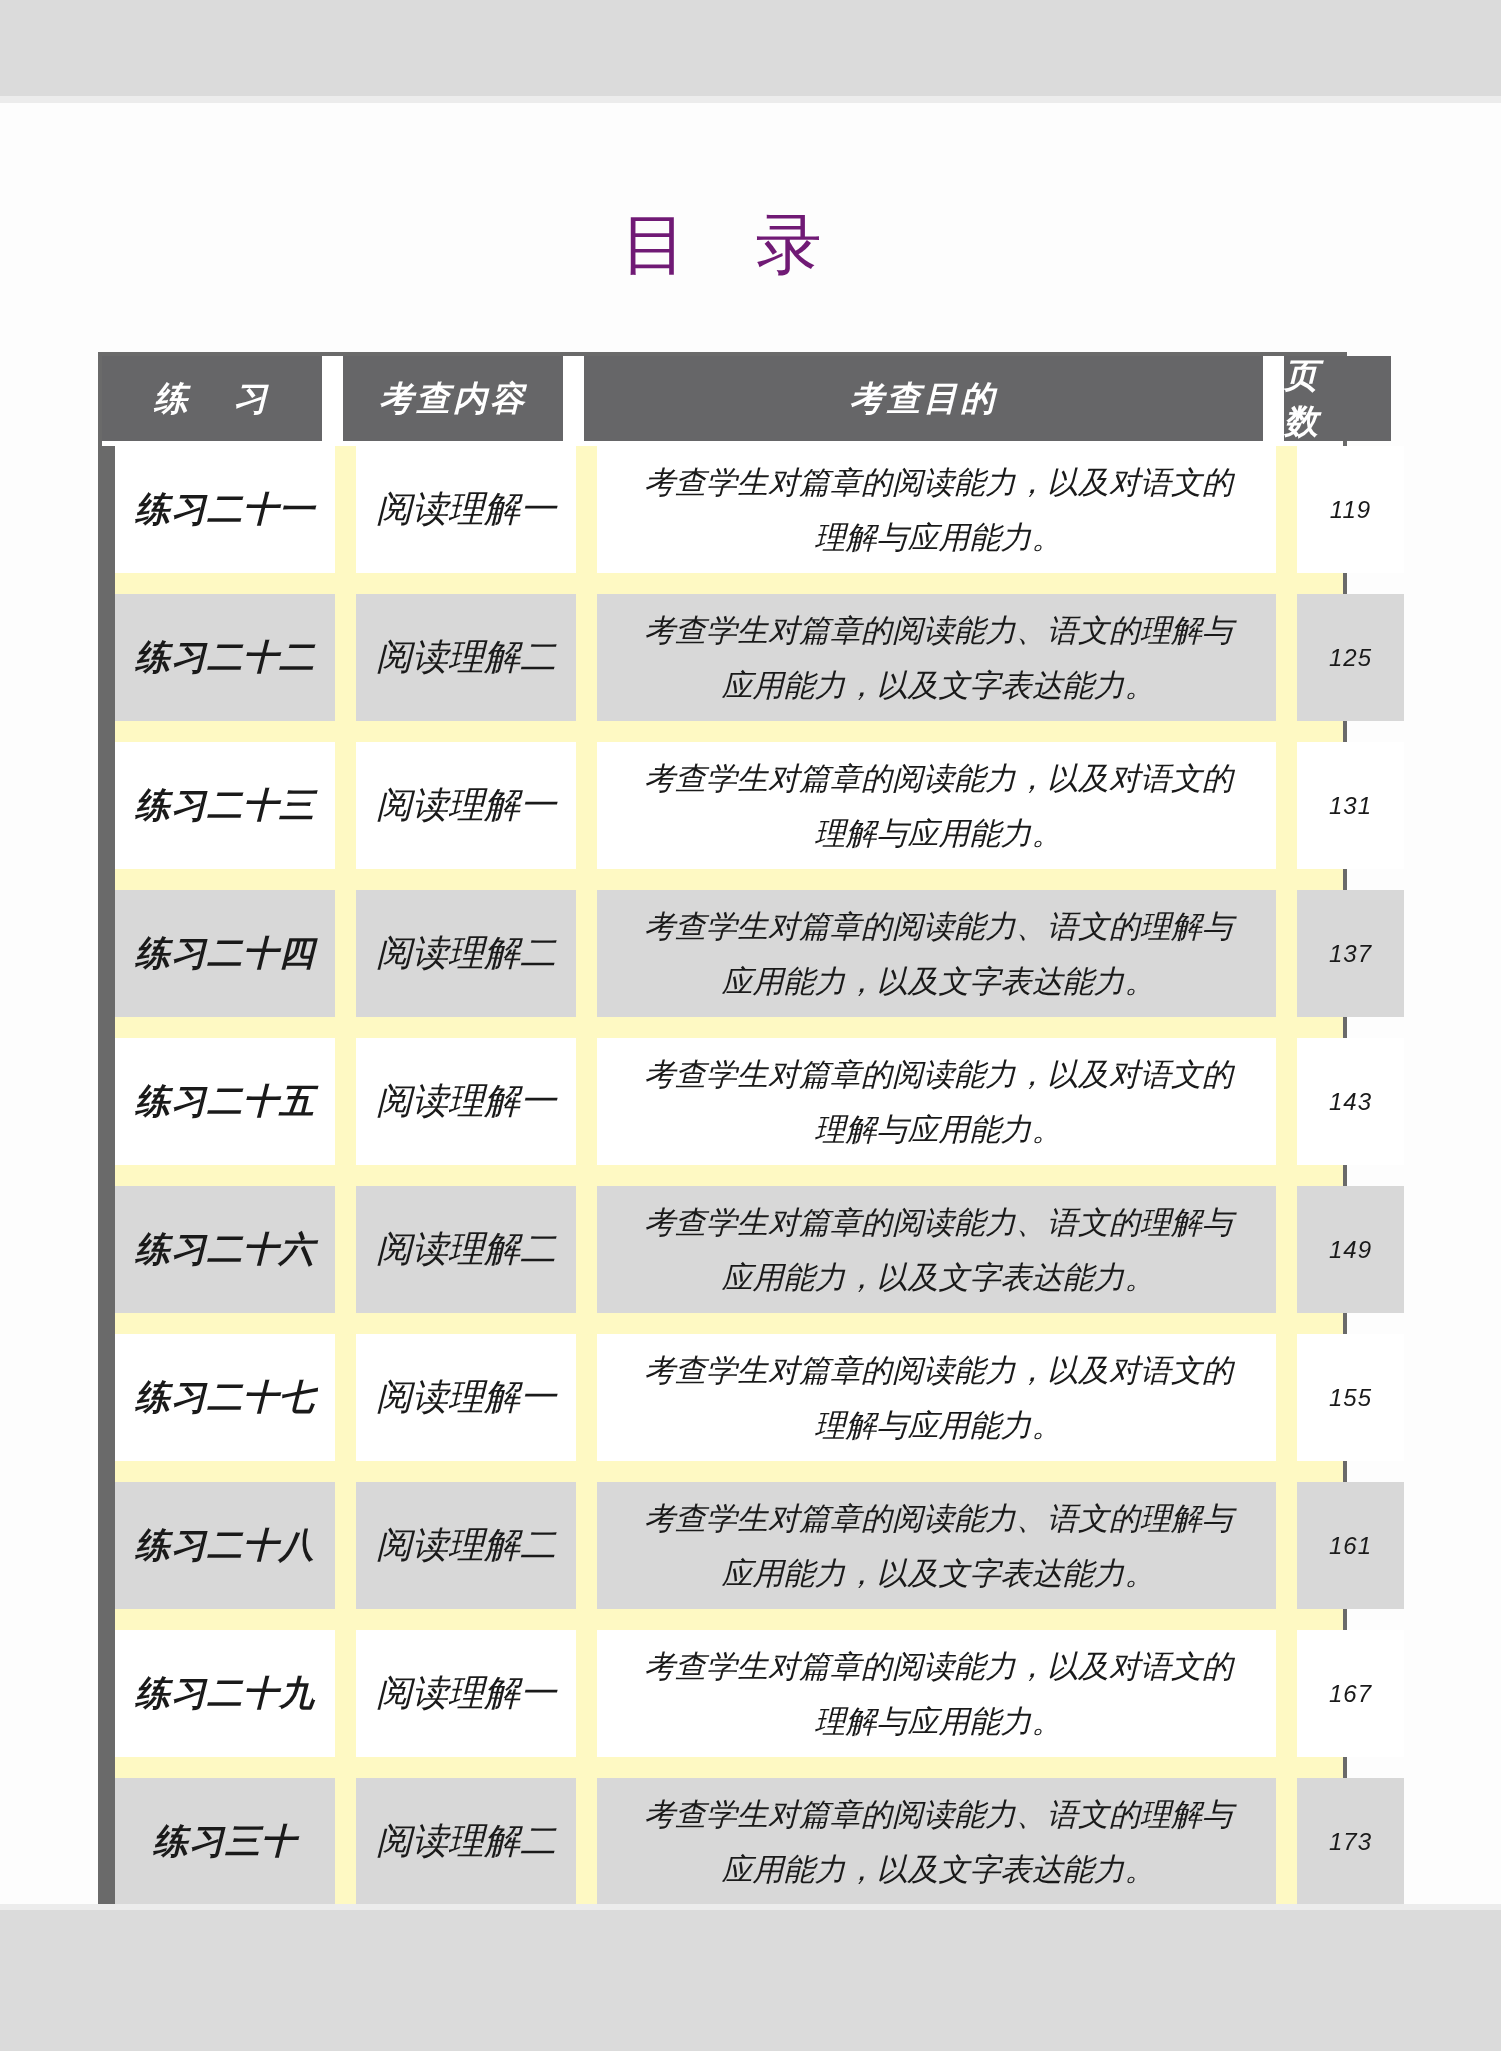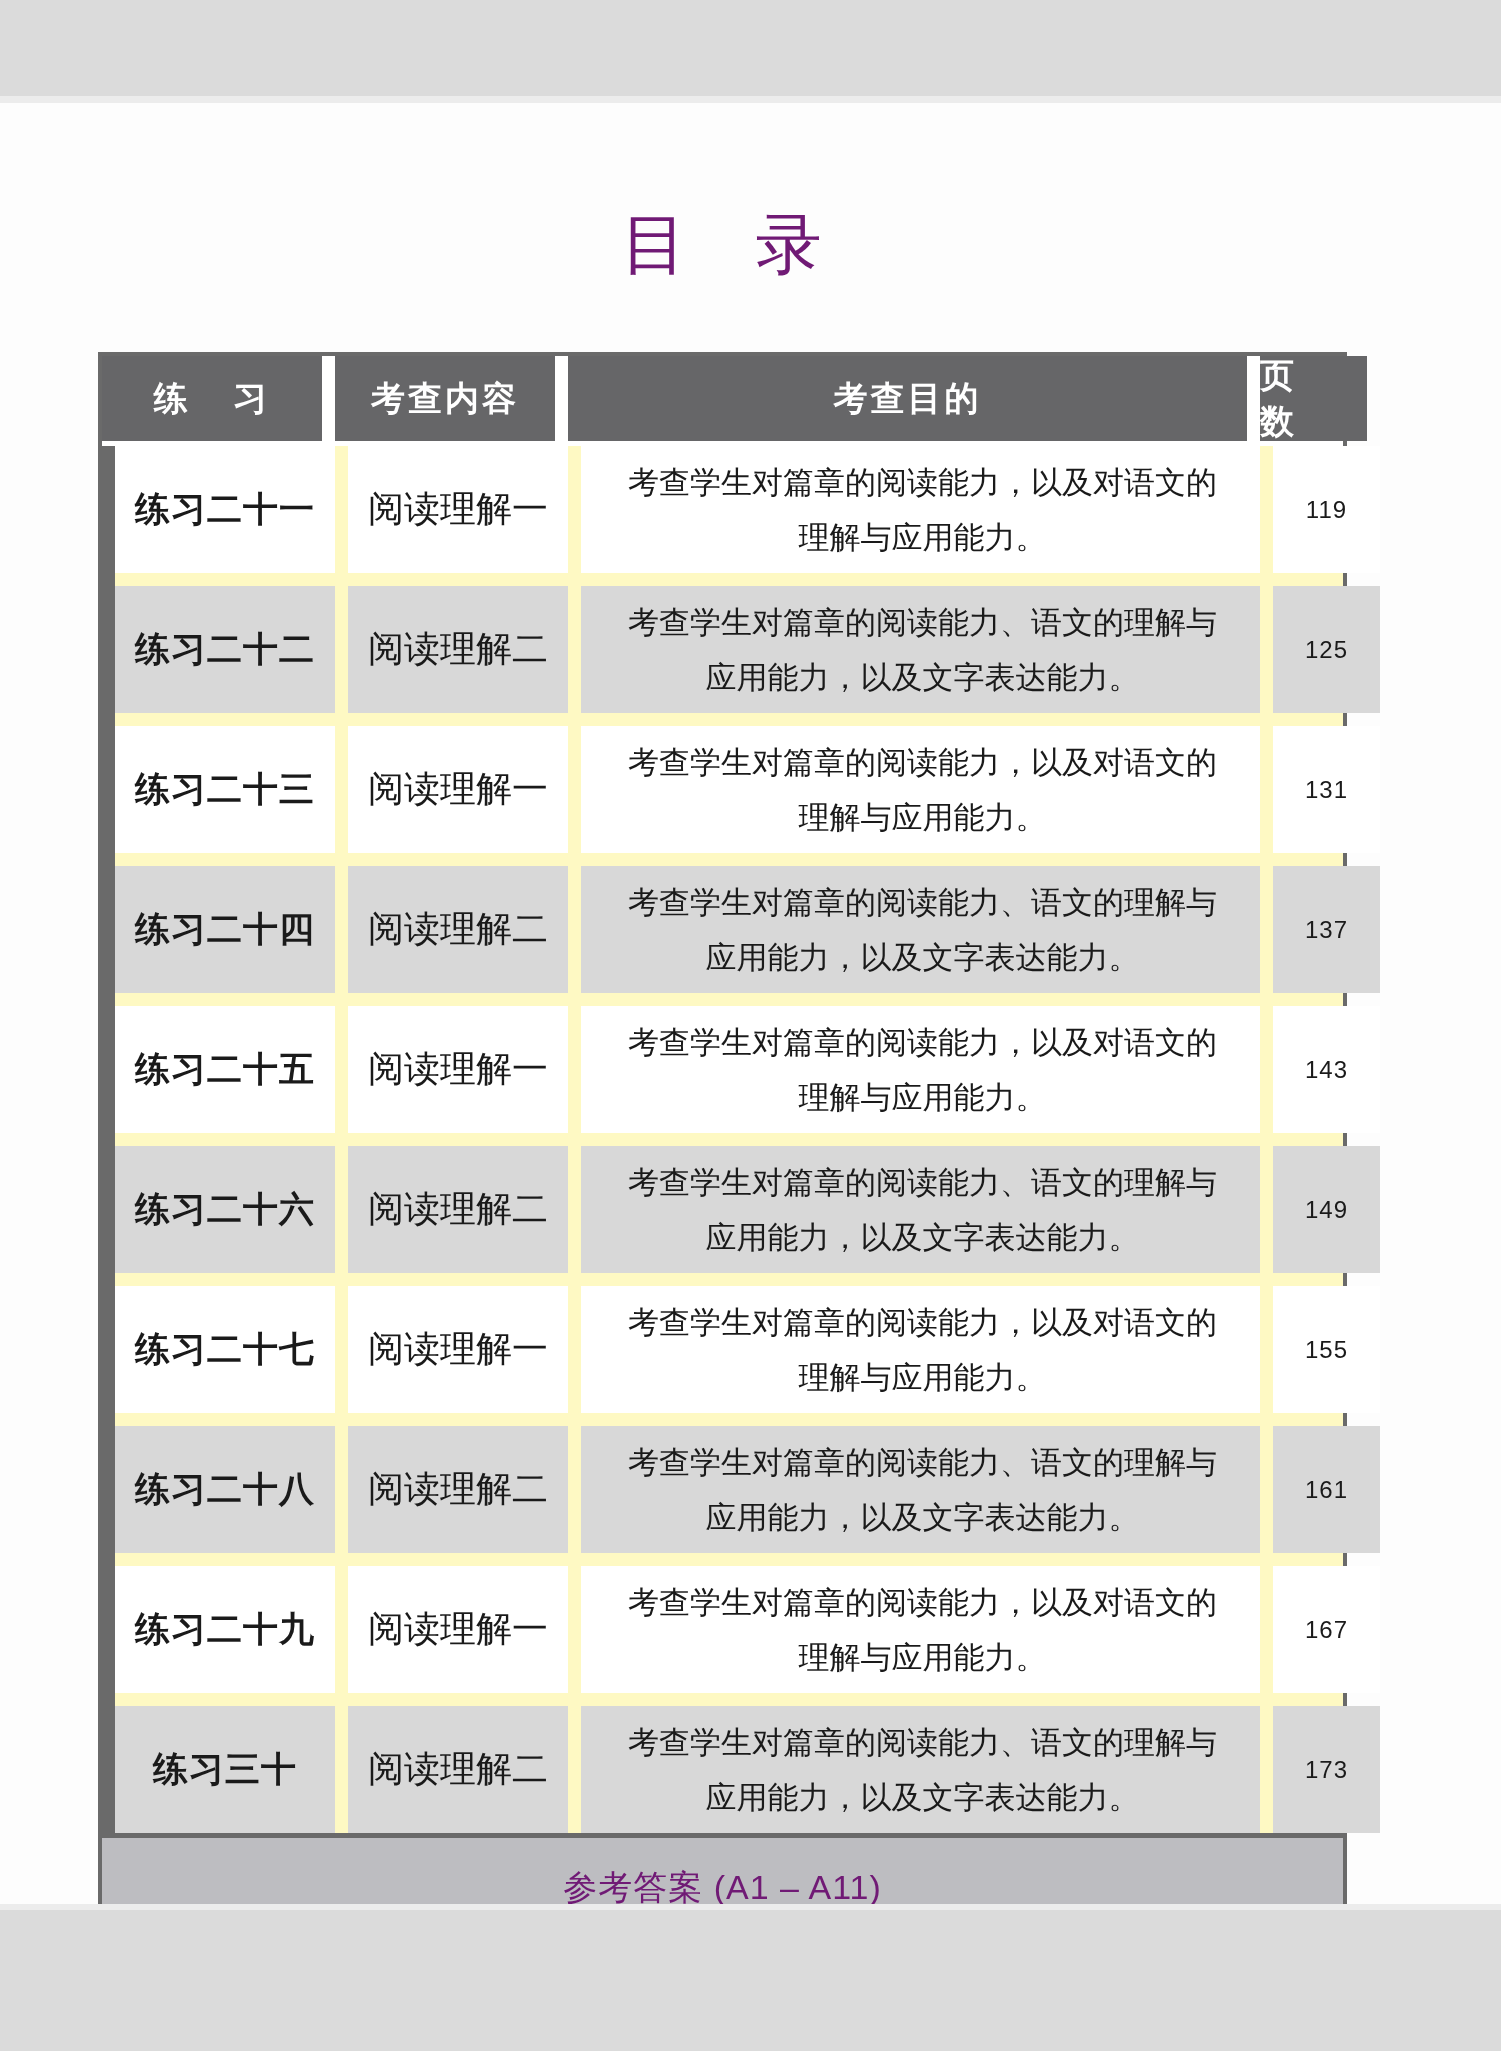--- a/index.html
+++ b/index.html
@@ -24,21 +24,22 @@
     position:absolute;left:98px;top:352px;width:1249px;
     box-sizing:border-box;
     border:4px solid #6a6a6a;
     border-bottom:9px solid #545459;
     background:#6a6a6a;
   }
   .header-wrap{background:#ffffff;padding-bottom:5px;}
   .grid{
     display:grid;
     grid-template-columns:220px 220px 679px 107px;
-    gap:13px;
+    gap:21px;
+    font-style:italic;
   }
   .header-wrap .grid{background:#ffffff;}
   .header-cell{
     background:#666668;height:85px;
     display:flex;align-items:center;justify-content:center;
     color:#ffffff;font-size:34px;font-weight:700;
     letter-spacing:3px;
   }
   .header-cell.sp{word-spacing:30px;}
 

